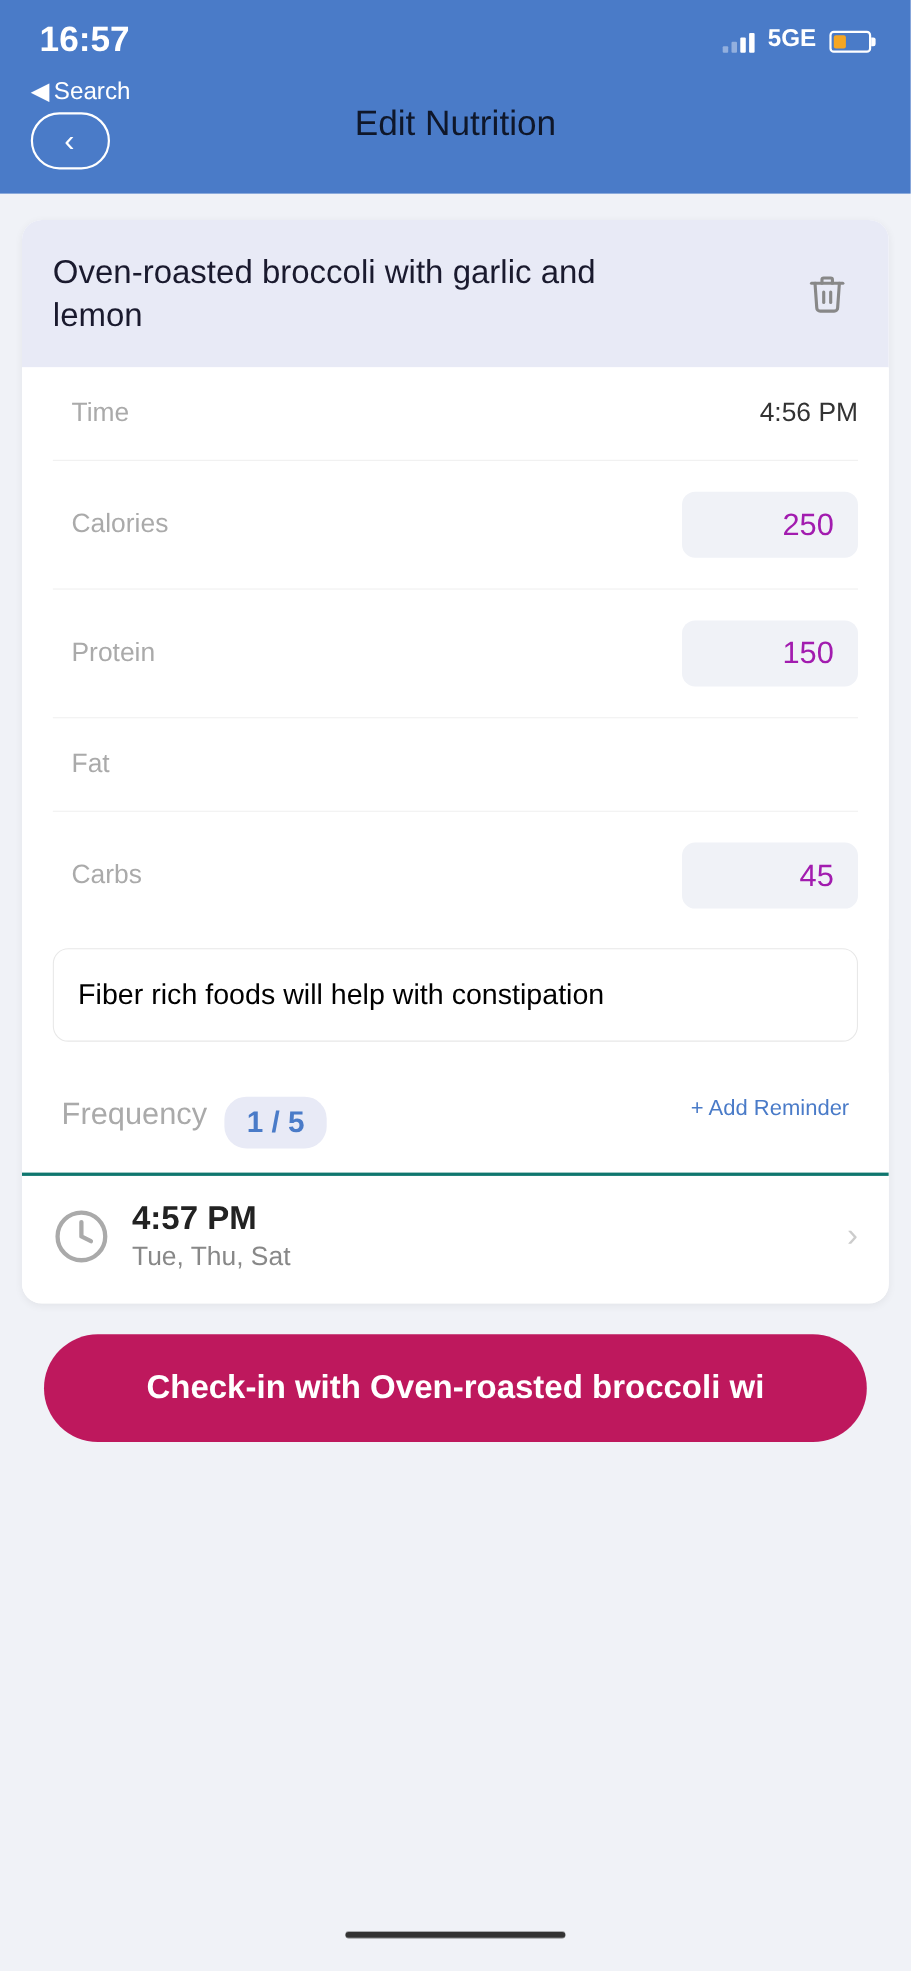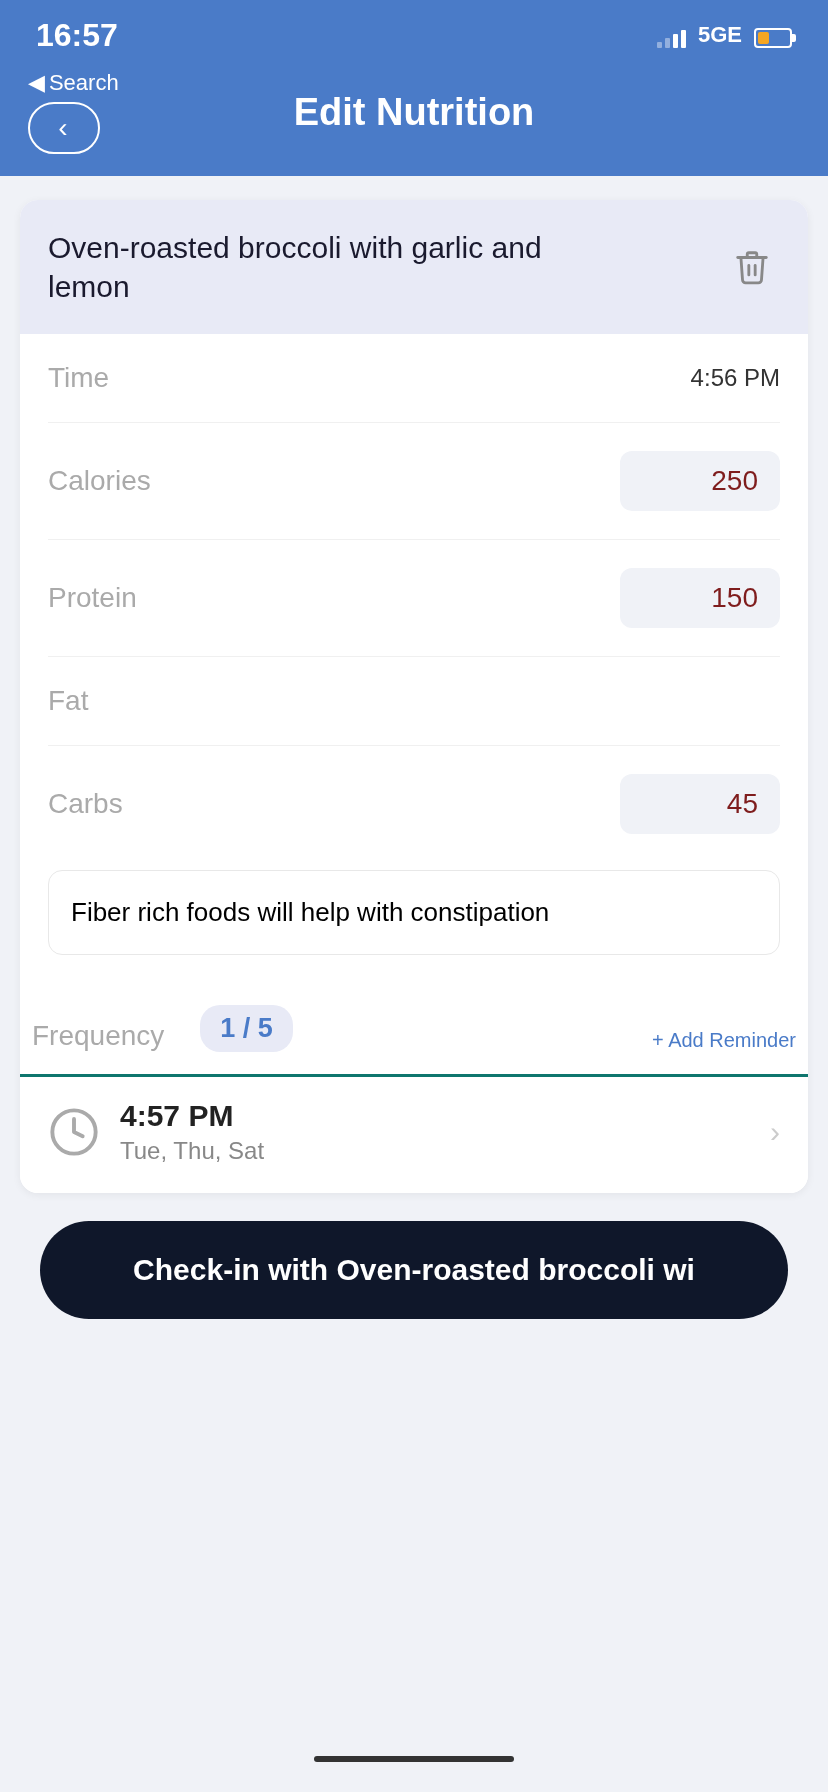--- a/index.html
+++ b/index.html
@@ -105,23 +105,23 @@
       color: #fff;
       font-size: 28px;
       font-weight: 300;
       line-height: 1;
       margin-right: 2px;
     }
     .nav-title {
       position: absolute;
       left: 50%;
       transform: translateX(-50%);
-      color: #ffffff;
-      font-size: 38px;
-      font-weight: 700;
+      color: #0f172a;
+      font-size: 32px;
+      font-weight: 400;
       white-space: nowrap;
     }
 
     
     .main-content {
       background: #f0f2f7;
       padding: 24px 20px;
     }
 
     
@@ -173,34 +173,35 @@
       display: flex;
       justify-content: space-between;
       align-items: center;
       padding: 28px 0;
       border-bottom: 1px solid #f0f0f0;
     }
     .form-row:last-child {
       border-bottom: none;
     }
     .form-label {
-      font-size: 28px;
+      font-size: 24px;
       color: #aaa;
+      margin-left: 17px;
     }
     .form-value {
       font-size: 24px;
       color: #333;
     }
     .form-input {
       background: #f0f2f7;
       border: none;
       border-radius: 12px;
       padding: 14px 22px;
       font-size: 28px;
-      color: #7f1d1d;
+      color: #a21caf;
       text-align: right;
       width: 160px;
       outline: none;
     }
 
     
     .notes-box {
       background: #fff;
       border-radius: 14px;
       margin: 8px 28px 28px 28px;
@@ -209,24 +210,23 @@
     }
     .notes-text {
       font-size: 26px;
       color: #000000;
       line-height: 1.5;
     }
 
     
     .frequency-row {
       display: flex;
-      align-items: flex-end;
-      padding: 22px 12px;
-      background: #fff;
-      gap: 20px;
+      align-items: flex-start;
+      padding: 22px 36px;
+      background: #fff;
     }
     .frequency-label {
       font-size: 28px;
       color: #aaa;
       margin-right: 16px;
     }
     .frequency-badge {
       background: #e8eaf6;
       border-radius: 20px;
       padding: 8px 20px;
@@ -274,21 +274,21 @@
       color: #888;
       margin-top: 4px;
     }
     .reminder-chevron {
       color: #ccc;
       font-size: 30px;
     }
 
     
     .checkin-button {
-      background: #0f172a;
+      background: #be185d;
       color: #fff;
       border: none;
       border-radius: 50px;
       padding: 32px 40px;
       font-size: 30px;
       font-weight: 700;
       width: calc(100% - 40px);
       margin: 28px 20px 20px 20px;
       cursor: pointer;
       text-align: center;

